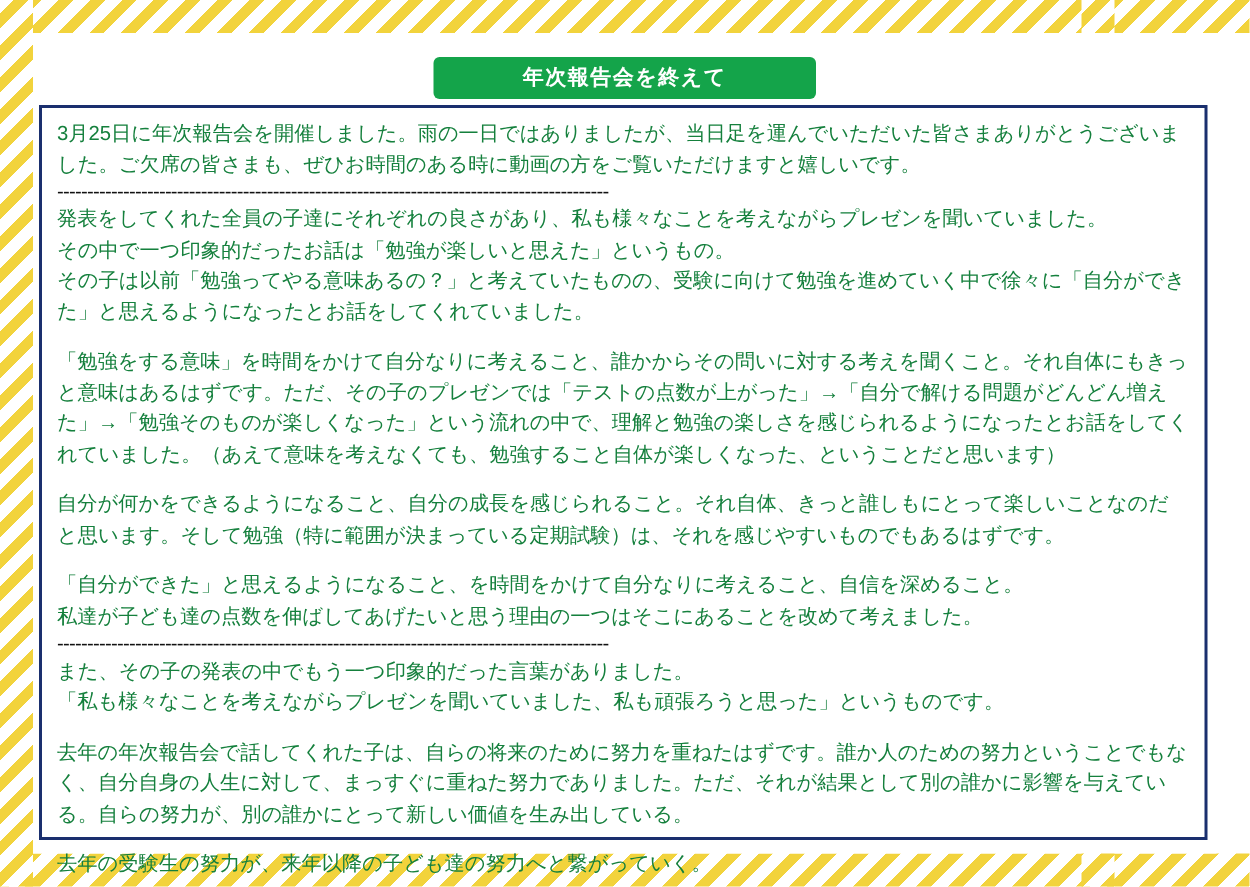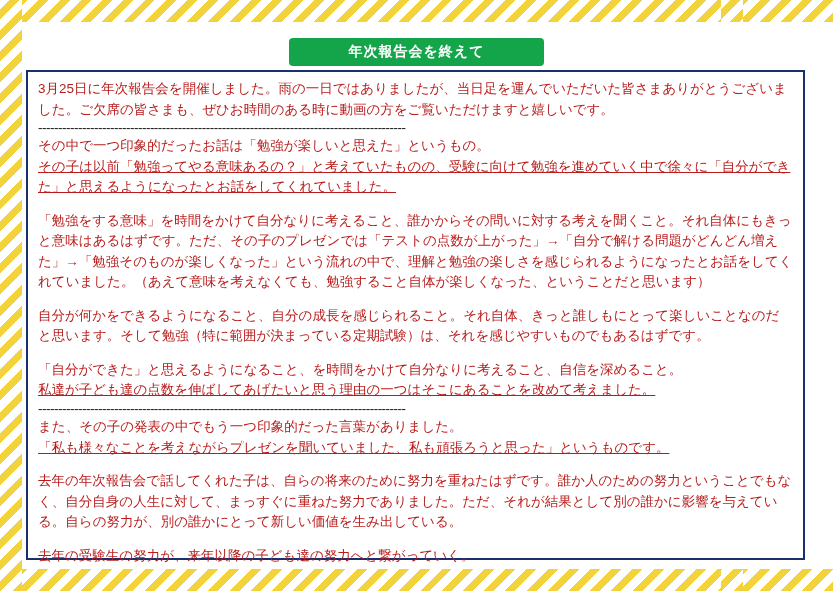--- a/index.html
+++ b/index.html
@@ -97,28 +97,27 @@
     width: 779px;
     height: 490px;
     border: 2px solid #1a2f6e;
     box-sizing: border-box;
     background: #ffffff;
     padding: 7px 10px 0 10px;
   }
   .para {
     font-size: 13.5px;
     line-height: 1.52;
-    color: #b91c1c;
+    color: #15803d;
     margin: 0 0 0 0;
     text-align: left;
     word-break: break-all;
   }
   .para + .para {
     margin-top: 0;
-    text-decoration: underline;
   }
   .spacer {
     height: 13px;
   }
   .rule {
     font-size: 13.5px;
     line-height: 1.2;
     color: #111111;
     letter-spacing: -0.5px;
     white-space: nowrap;
@@ -138,20 +137,21 @@
   <div class="inner">
 
     <div class="title-wrap">
       <span class="title-pill">年次報告会を終えて</span>
     </div>
 
     <div class="body-box">
 
     <p class="para">3月25日に年次報告会を開催しました。雨の一日ではありましたが、当日足を運んでいただいた皆さまありがとうございました。ご欠席の皆さまも、ぜひお時間のある時に動画の方をご覧いただけますと嬉しいです。</p>
         <div class="rule">--------------------------------------------------------------------------------------------</div>
+        <p class="para">発表をしてくれた全員の子達にそれぞれの良さがあり、私も様々なことを考えながらプレゼンを聞いていました。</p>
         <p class="para">その中で一つ印象的だったお話は「勉強が楽しいと思えた」というもの。</p>
         <p class="para">その子は以前「勉強ってやる意味あるの？」と考えていたものの、受験に向けて勉強を進めていく中で徐々に「自分ができた」と思えるようになったとお話をしてくれていました。</p>
         <div class="spacer"></div>
         <p class="para">「勉強をする意味」を時間をかけて自分なりに考えること、誰かからその問いに対する考えを聞くこと。それ自体にもきっと意味はあるはずです。ただ、その子のプレゼンでは「テストの点数が上がった」→「自分で解ける問題がどんどん増えた」→「勉強そのものが楽しくなった」という流れの中で、理解と勉強の楽しさを感じられるようになったとお話をしてくれていました。（あえて意味を考えなくても、勉強すること自体が楽しくなった、ということだと思います）</p>
         <div class="spacer"></div>
         <p class="para">自分が何かをできるようになること、自分の成長を感じられること。それ自体、きっと誰しもにとって楽しいことなのだと思います。そして勉強（特に範囲が決まっている定期試験）は、それを感じやすいものでもあるはずです。</p>
         <div class="spacer"></div>
         <p class="para">「自分ができた」と思えるようになること、を時間をかけて自分なりに考えること、自信を深めること。</p>
         <p class="para">私達が子ども達の点数を伸ばしてあげたいと思う理由の一つはそこにあることを改めて考えました。</p>
         <div class="rule">--------------------------------------------------------------------------------------------</div>

